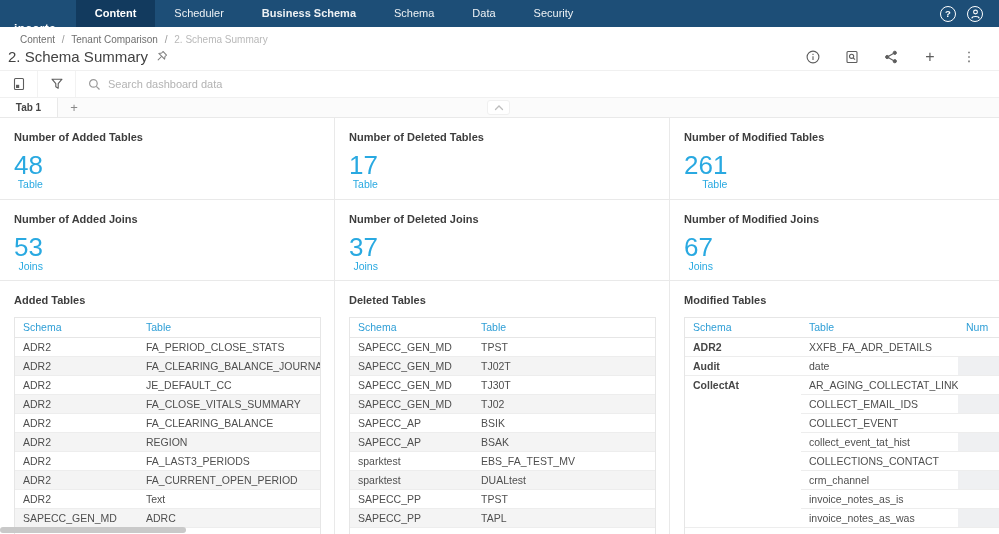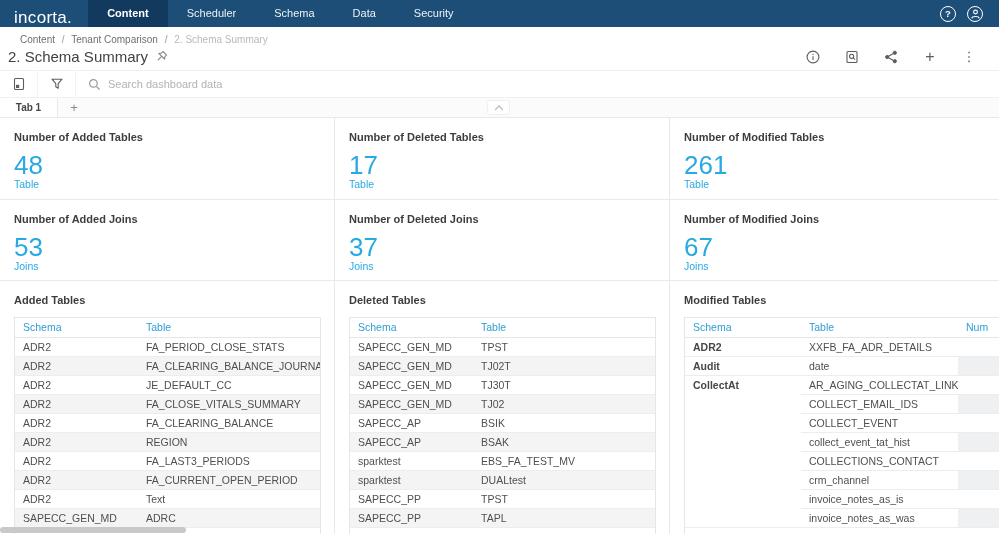--- a/index.html
+++ b/index.html
@@ -1,21 +1,21 @@
 <!DOCTYPE html>
 <html><head>
 <meta charset="utf-8">
 <style>
   * { box-sizing: border-box; margin: 0; padding: 0; }
   html,body { width:999px; height:534px; overflow:hidden; background:#fff;
     font-family:"Liberation Sans", sans-serif; position:relative; }
 
   
   .navbar { height:27px; background:#1d4e77; display:flex; align-items:stretch; color:#fff; }
-  .logo { padding:4px 16px 0 14px; font-weight:normal; font-size:17px; line-height:27px; letter-spacing:.3px; }
+  .logo { padding:16px 16px 0 14px; font-weight:bold; font-size:12px; line-height:27px; letter-spacing:.3px; }
   .nav-items { display:flex; }
   .nav-item { font-size:11px; line-height:27px; padding:0 19px; color:rgba(255,255,255,.92); cursor:pointer; }
   .nav-item.active { background:#123a5e; font-weight:bold; color:#fff; }
   .nav-item.emph { font-weight:bold; }
   .nav-right { margin-left:auto; display:flex; align-items:center; gap:11px; padding-right:16px; }
   .nav-circle { width:16px; height:16px; border:1.2px solid #fff; border-radius:50%;
     display:flex; align-items:center; justify-content:center; font-size:9.5px; font-weight:bold; color:#fff; cursor:pointer; }
 
   
   .breadcrumb { padding:7px 20px 0; font-size:10px; color:#6f6f6f; }
@@ -56,21 +56,21 @@
   .grid { display:grid; grid-template-columns:335px 335px 329px; }
   .cell { border-right:1px solid #e9e9e9; }
   .cell.colc { border-right:none; }
   .cell.rowa, .cell.rowb { border-bottom:1px solid #e9e9e9; }
   .cell.rowa { height:82px; }
   .cell.rowb { height:81px; }
   .cell.rowc { height:263px; }
 
   .kpi { padding:13px 14px 16px; }
   .kpi-label { font-size:11px; font-weight:bold; color:#3d3d3d; }
-  .kpi-valwrap { display:inline-block; margin-top:9px; text-align:left; }
+  .kpi-valwrap { display:inline-block; margin-top:9px; text-align:right; }
   .kpi-value { font-size:26px; line-height:26px; color:#29a9e1; }
   .kpi-unit { font-size:10.5px; color:#29a9e1; }
 
   
   .widget { padding:13px 0 0 14px; overflow:hidden; }
   .widget-title { font-size:11px; font-weight:bold; color:#3d3d3d; margin-bottom:11px; }
   .table-box { width:307px; border:1px solid #e6e6e6; background:#fff; }
   .widget.grouped .table-box { width:380px; }
   table.data-table { border-collapse:collapse; table-layout:fixed; width:100%; }
   .data-table th { font-size:10.5px; font-weight:normal; color:#2e9ed6; text-align:left;
@@ -97,20 +97,21 @@
   svg { display:block; }
 </style>
 </head>
 <body>
 
 <div class="navbar">
   <div class="logo">incorta.</div>
   <div class="nav-items">
     <div class="nav-item active">Content</div>
     <div class="nav-item">Scheduler</div>
+    <div class="nav-item emph">Business Schema</div>
     <div class="nav-item">Schema</div>
     <div class="nav-item">Data</div>
     <div class="nav-item">Security</div>
   </div>
   <div class="nav-right">
     <div class="nav-circle">?</div>
     <div class="nav-circle">
       <svg width="9" height="10" viewBox="0 0 9 10">
           <g fill="none" stroke="#fff" stroke-width="1.1">
         <circle cx="4.5" cy="3" r="1.9"></circle>

